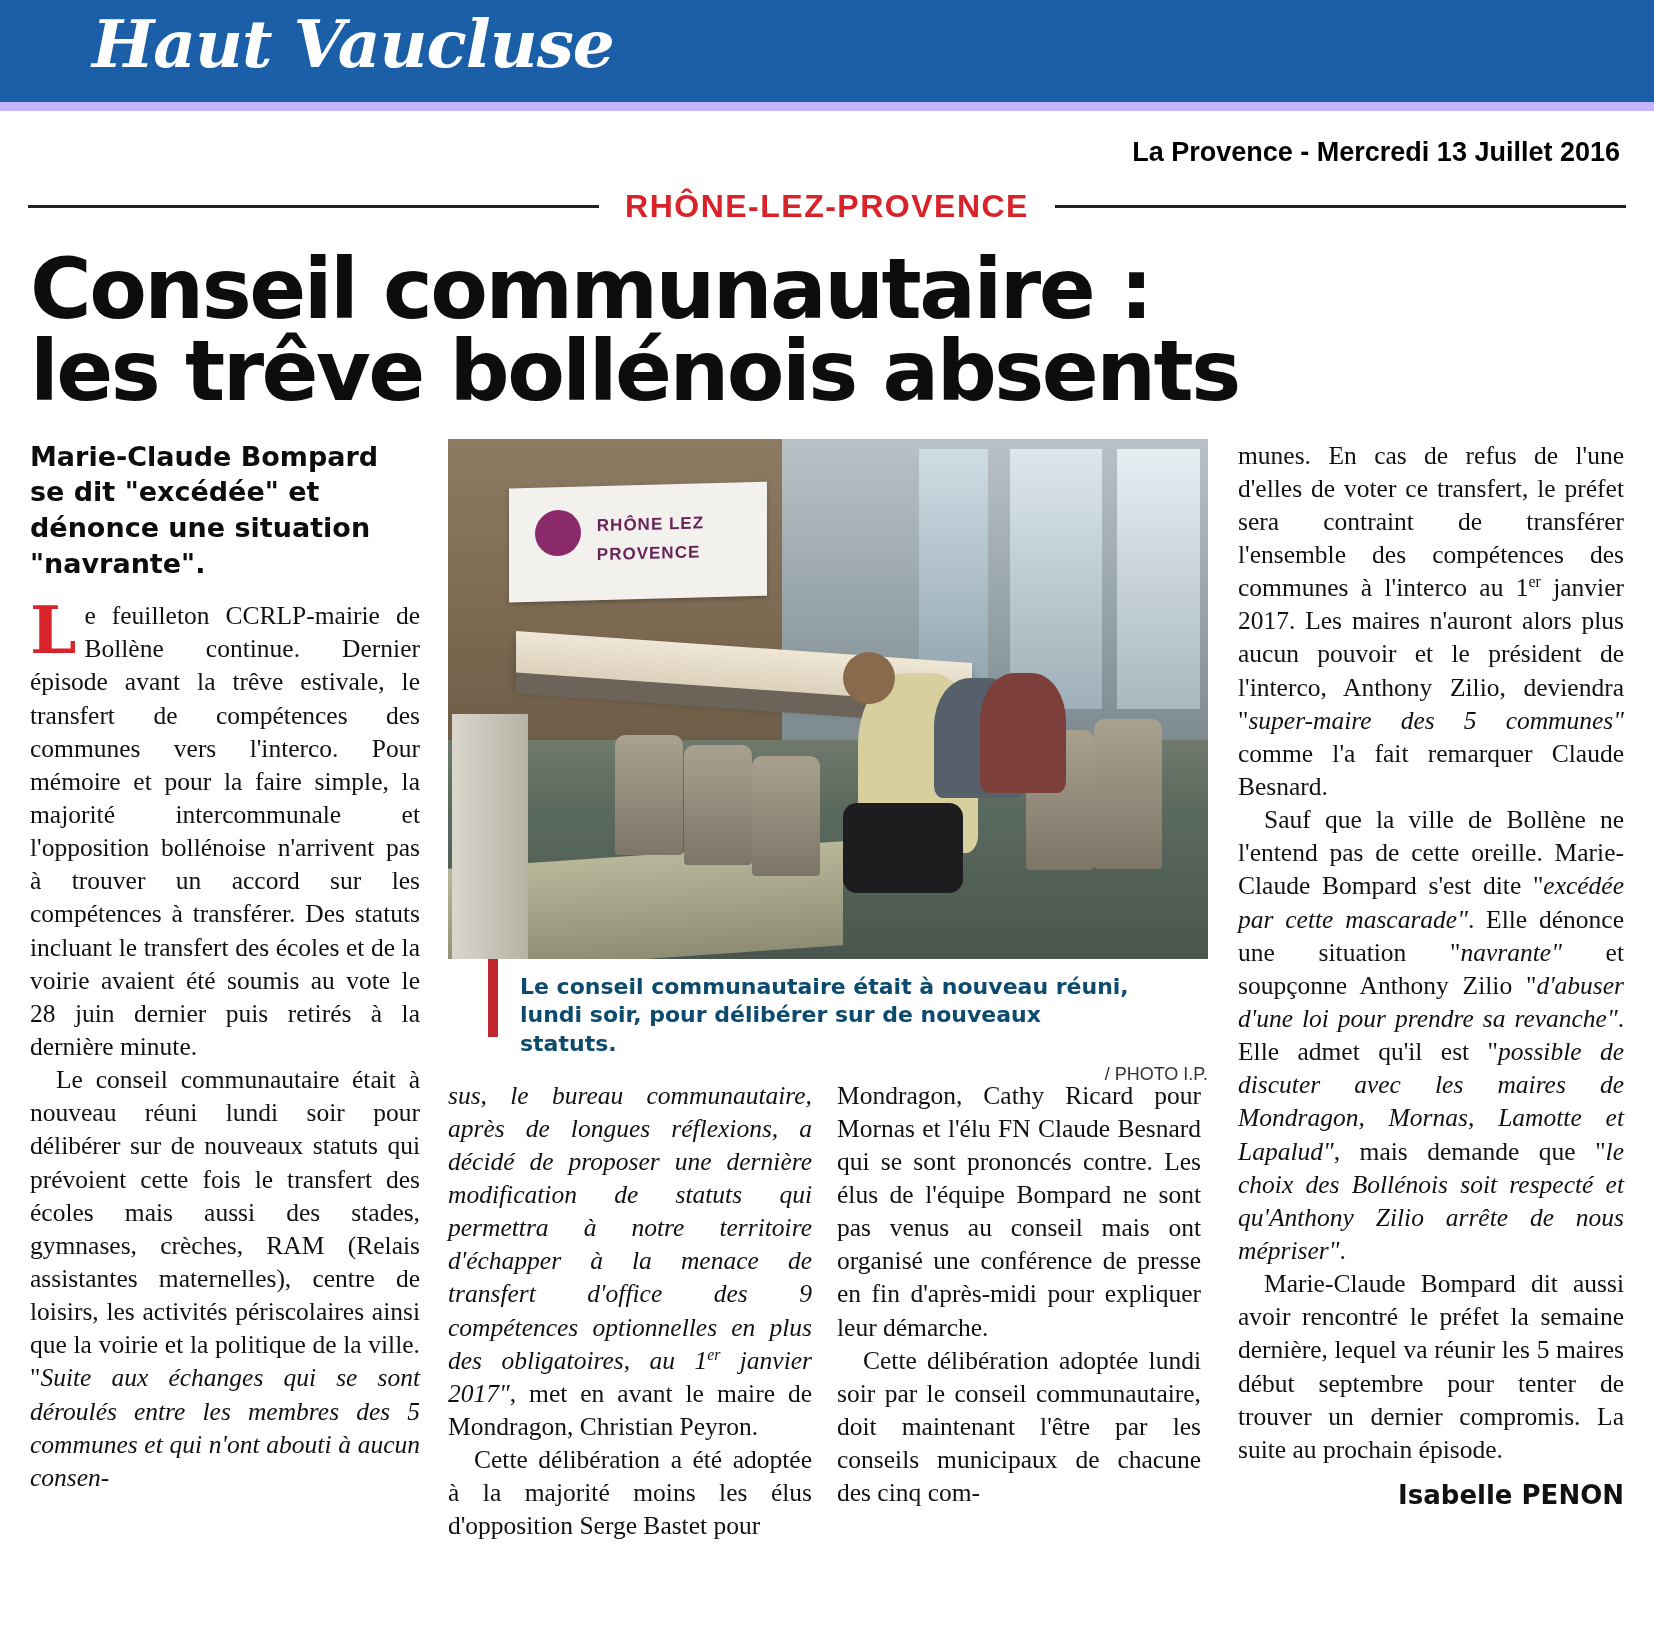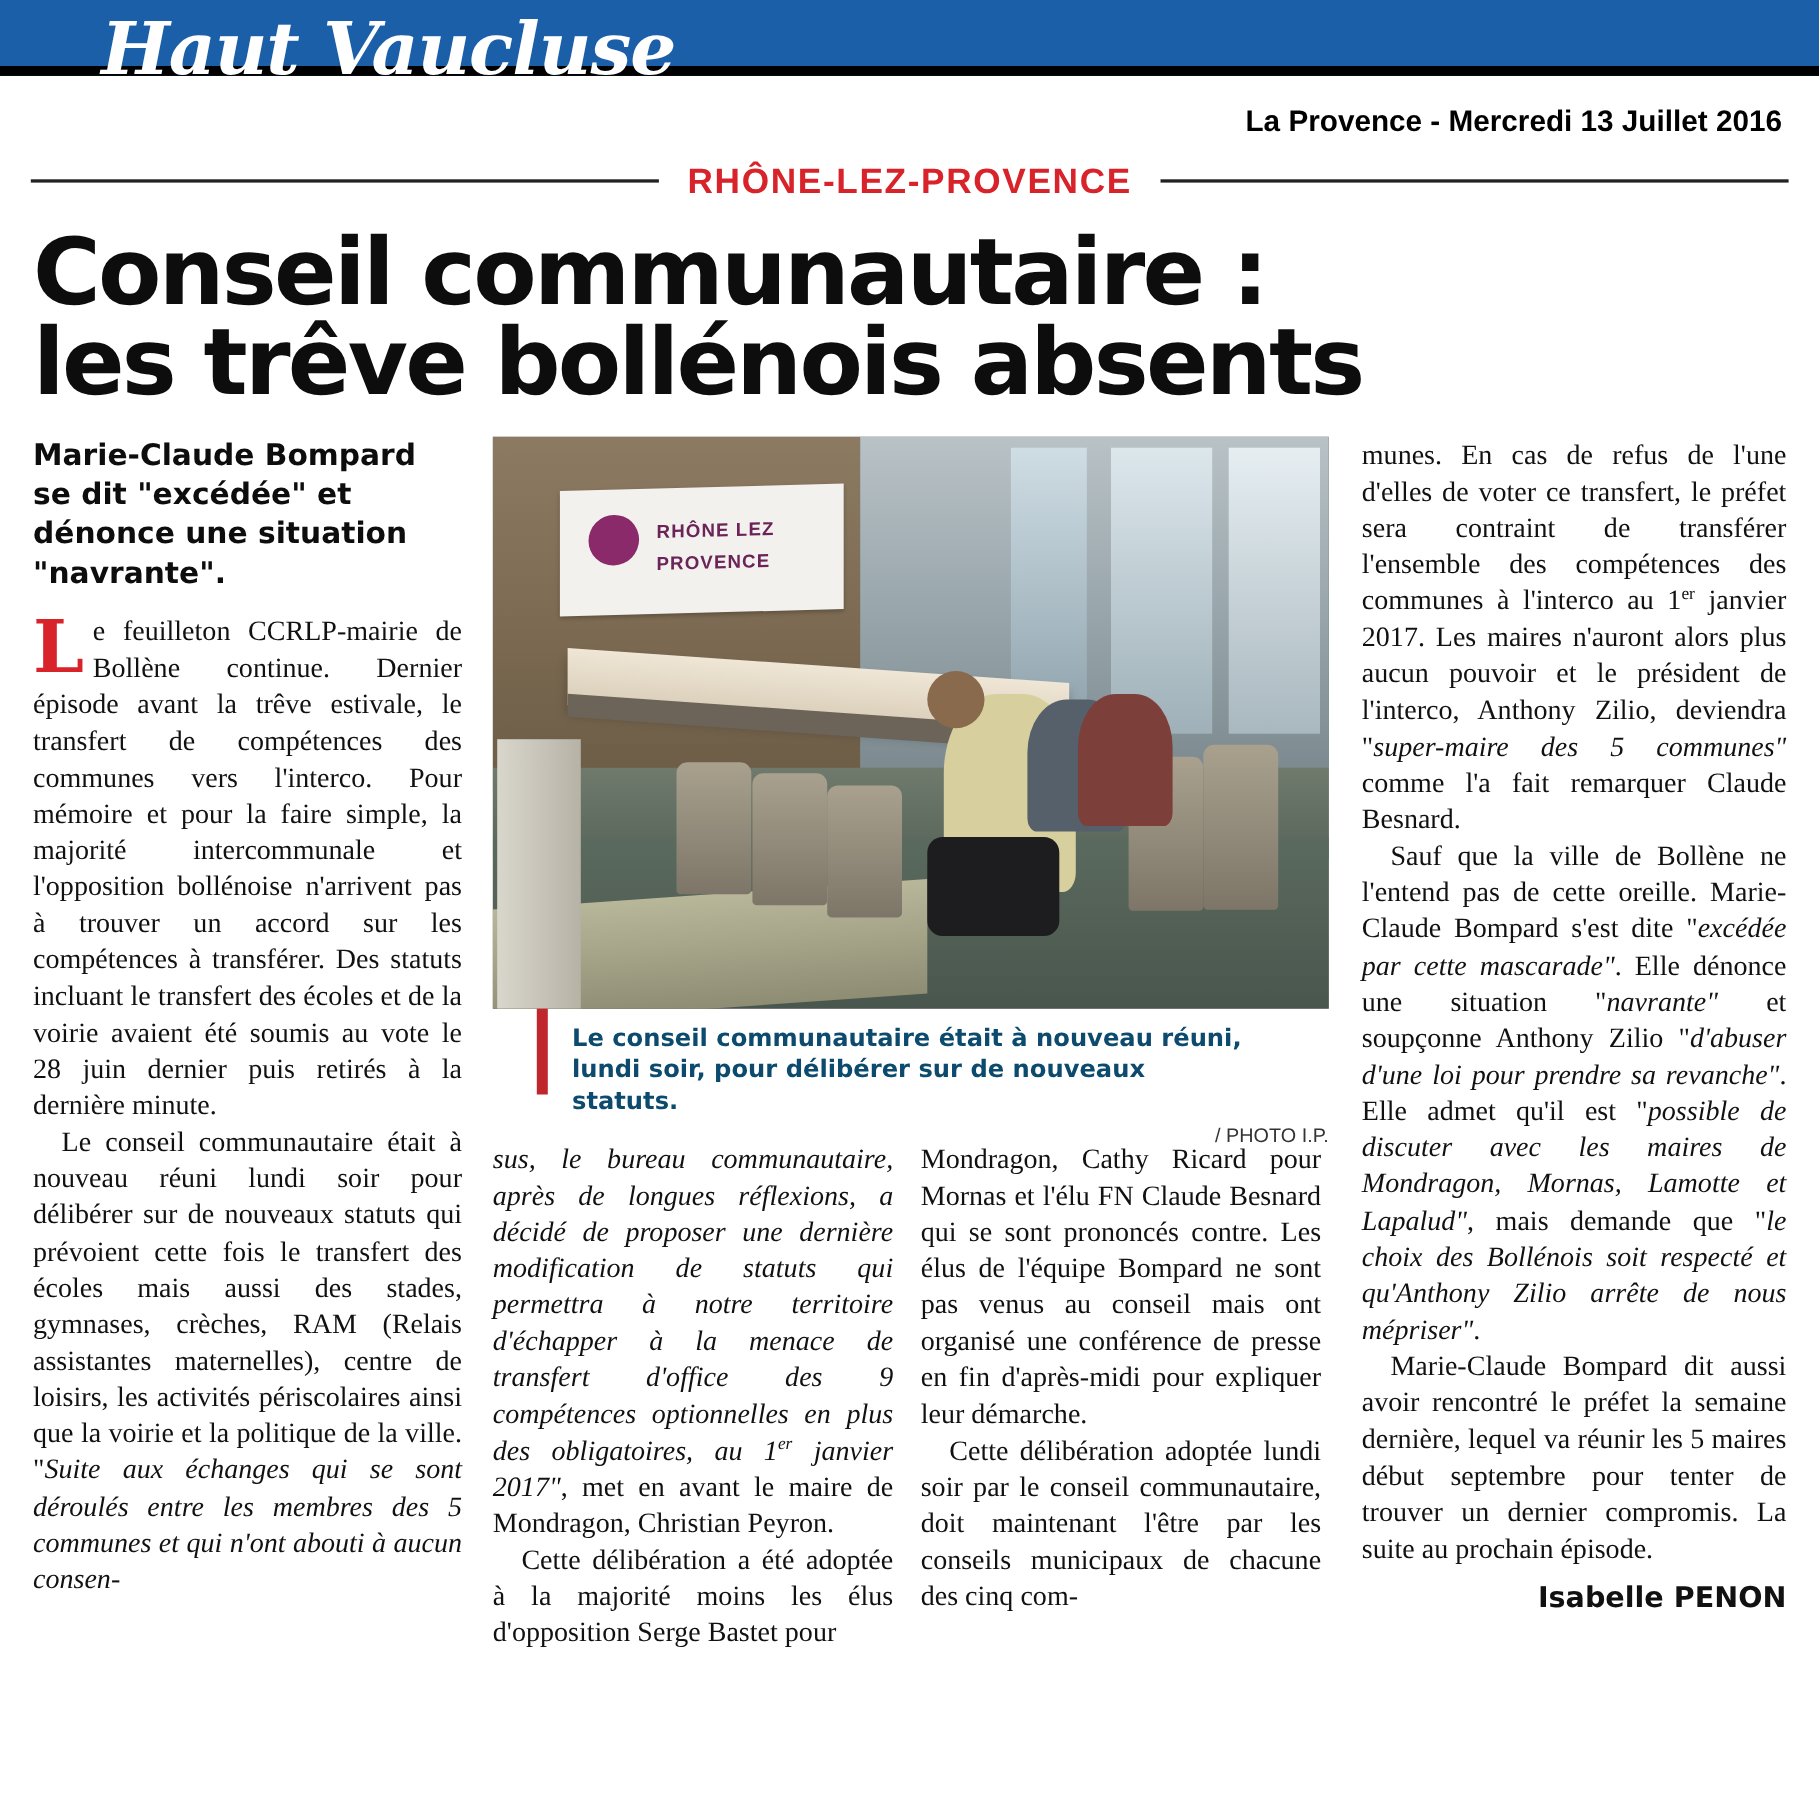--- a/index.html
+++ b/index.html
@@ -18,23 +18,23 @@
   .page {
     position: relative;
     width: 1654px;
     height: 1632px;
     box-sizing: border-box;
   }
 
   
   .masthead {
     position: relative;
-    height: 69px;
+    height: 111px;
     background: #1b5fa8;
-    border-bottom: 9px solid #000000;
+    border-bottom: 9px solid #c4b5fd;
     box-sizing: border-box;
   }
   .masthead-title {
     position: absolute;
     left: 92px;
     top: 6px;
     color: #ffffff;
     font-family: "DejaVu Serif", serif;
     font-weight: bold;
     font-style: italic;

